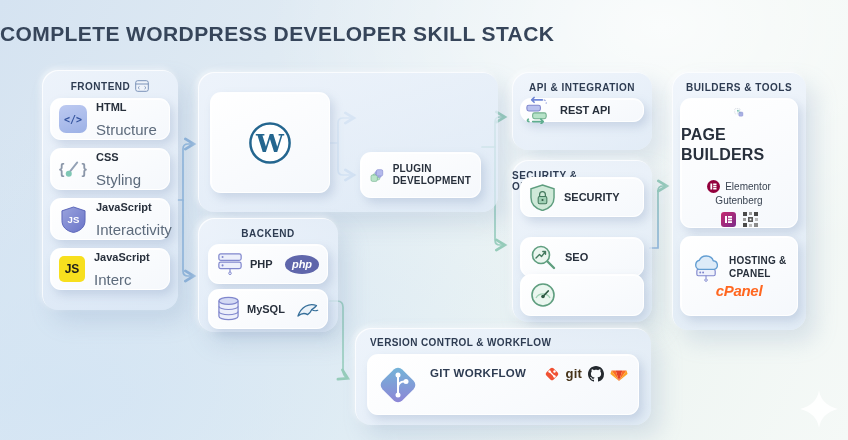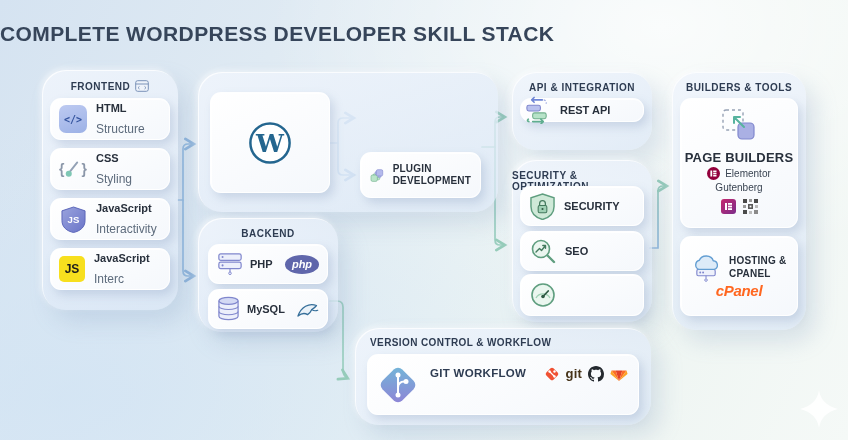--- a/index.html
+++ b/index.html
@@ -11,40 +11,40 @@
       radial-gradient(ellipse at 8% 90%, rgba(210,228,244,0.8), rgba(210,228,244,0) 50%),
       linear-gradient(115deg,#d5e3f1 0%,#dfeaf3 28%,#e9f2f4 55%,#eef5f2 75%,#f5f9f7 100%);
     color:#2e3c52;
   }
   .stage { position:relative; width:848px; height:440px; }
   .title {
     position:absolute; top:22px; left:0; right:0; text-align:left;
     font-size:21px; font-weight:bold; letter-spacing:.4px; color:#36455a;
   }
   .panel {
-    position:absolute; border-radius:24px;
+    position:absolute; border-radius:16px;
     background:linear-gradient(150deg, rgba(240,245,252,0.88), rgba(219,231,246,0.72));
     box-shadow:10px 12px 22px rgba(123,148,185,0.22), -2px -2px 6px rgba(255,255,255,0.55),
                inset 1px 1px 0 rgba(255,255,255,0.75);
   }
   .panel-h {
     display:flex; align-items:center; justify-content:center; gap:5px;
     padding-top:10px; font-size:10px; font-weight:bold; letter-spacing:.5px; color:#2e3c52;
   }
   .card {
     border-radius:11px;
     background:linear-gradient(155deg,#ffffff 0%,#f5f8fc 100%);
     border:1px solid rgba(255,255,255,0.85);
     box-shadow:4px 5px 10px rgba(124,149,184,0.28), inset 1px 1px 0 #fff;
   }
   .abs { position:absolute; }
   .row { display:flex; align-items:center; }
   .col { display:flex; flex-direction:column; align-items:center; }
   .t  { font-size:11px; font-weight:bold; color:#28303c; }
-  .s  { font-size:12px; color:#5d6b7c; margin-top:8px; }
+  .s  { font-size:15px; color:#5d6b7c; margin-top:8px; }
   .lbl{ font-size:10px; font-weight:bold; color:#28303c; line-height:1.25; letter-spacing:.2px; }
 
   
   .fe-item { height:42px; margin:0 8px 8px; display:flex; align-items:center; gap:9px; padding:0 8px; }
   .fe-items { margin-top:6px; }
   .ic28 { width:28px; height:28px; flex:none; display:flex; align-items:center; justify-content:center; }
   .html-ic { border-radius:7px; background:linear-gradient(160deg,#bdcaf1,#9cb1e6); }
   .html-ic span { font-family:"DejaVu Sans Mono",monospace; font-size:10px; font-weight:bold; color:#33539e; }
   .css-ic { gap:1px; }
   .css-ic .br { font-size:14px; font-weight:bold; color:#8b97a9; }
@@ -229,30 +229,30 @@
         <path d="M4.5,24 Q2.5,25.5 5,26.5 M9,26.5 H20 M17.5,24 L20,26.5 L17.5,29" fill="none" stroke="#5fae8f" stroke-width="1.7" stroke-linecap="round" stroke-linejoin="round"></path>
       </svg>
       <div class="t">REST API</div>
     </div>
   </section>
 
   <section class="panel" style="left:512px;top:160px;width:140px;height:162px">
     <div class="panel-h">
         <span>SECURITY &amp; OPTIMIZATION</span>
       </div>
-    <div class="card abs row" style="left:8px;top:26px;width:124px;height:40px;gap:9px;padding:0 9px">
+    <div class="card abs row" style="left:8px;top:17px;width:124px;height:40px;gap:9px;padding:0 9px">
       <svg width="25" height="27" viewBox="0 0 26 28">
         <path d="M13,1 L25,5 V14 C25,21 20,25.5 13,27.5 C6,25.5 1,21 1,14 V5 Z" fill="#cfe9d8" stroke="#5f9e7f" stroke-width="1.5"></path>
         <rect x="8.5" y="13" width="9" height="7.5" rx="1.5" fill="#9fd0b4" stroke="#447a5e" stroke-width="1.1"></rect>
         <path d="M10,13 V11 A3,3 0 0 1 16,11 V13" fill="none" stroke="#447a5e" stroke-width="1.3"></path>
         <circle cx="13" cy="16.6" r="1.1" fill="#2f5a44"></circle>
       </svg>
       <div class="t">SECURITY</div>
     </div>
-    <div class="card abs row" style="left:8px;top:71px;width:124px;height:40px;gap:9px;padding:16px 9px">
+    <div class="card abs row" style="left:8px;top:77px;width:124px;height:40px;gap:9px;padding:16px 9px">
       <svg width="26" height="26" viewBox="0 0 26 26">
         <circle cx="11" cy="11" r="8.5" fill="#eaf6ef" stroke="#5f9e7f" stroke-width="1.6"></circle>
         <line x1="17.5" y1="17.5" x2="24" y2="24" stroke="#5f9e7f" stroke-width="2.4" stroke-linecap="round"></line>
         <path d="M6,14 L9.5,10.5 L11.5,12.5 L15.5,7.5 M12.8,7.5 H15.5 V10.2" fill="none" stroke="#447a5e" stroke-width="1.4" stroke-linecap="round" stroke-linejoin="round"></path>
       </svg>
       <div class="t">SEO</div>
     </div>
     <div class="card abs row" style="left:8px;top:114px;width:124px;height:42px;gap:9px;padding:0 9px">
       <svg width="26" height="26" viewBox="0 0 26 26">
         <circle cx="13" cy="13" r="11" fill="#eaf6ef" stroke="#5f9e7f" stroke-width="1.6"></circle>
@@ -266,22 +266,22 @@
   <section class="panel" style="left:672px;top:72px;width:134px;height:258px">
     <div class="panel-h">
         <span>BUILDERS &amp; TOOLS</span>
       </div>
     <div class="card abs col" style="left:8px;top:26px;width:118px;height:130px">
       <svg width="36" height="34" viewBox="0 0 36 34" style="margin-top:9px">
         <rect x="2" y="2" width="20" height="20" rx="3" fill="none" stroke="#97a2b5" stroke-width="1.4" stroke-dasharray="3,3"></rect>
         <rect x="17" y="15" width="16" height="16" rx="4" fill="#aab0e4" stroke="#8087cd" stroke-width="1.2"></rect>
         <path d="M23,19 L13,9 M13,9 V15 M13,9 H19" fill="none" stroke="#57b39e" stroke-width="2" stroke-linecap="round" stroke-linejoin="round"></path>
       </svg>
-      <div class="lbl" style="margin-top:8px;font-size:13px">PAGE BUILDERS</div>
-      <div class="elem-row" style="margin-top:1px">
+      <div class="lbl" style="margin-top:8px;font-size:16px">PAGE BUILDERS</div>
+      <div class="elem-row" style="margin-top:15px">
         <svg width="13" height="13" viewBox="0 0 13 13">
           <circle cx="6.5" cy="6.5" r="6.5" fill="#93003c"></circle>
           <rect x="3.4" y="3.5" width="1.8" height="6" fill="#fff"></rect>
           <rect x="6.2" y="3.5" width="3.3" height="1.6" fill="#fff"></rect>
           <rect x="6.2" y="5.7" width="3.3" height="1.6" fill="#fff"></rect>
           <rect x="6.2" y="7.9" width="3.3" height="1.6" fill="#fff"></rect>
         </svg>
         <span class="small10">Elementor</span>
       </div>
       <div class="small10" style="margin-top:2px">Gutenberg</div>

